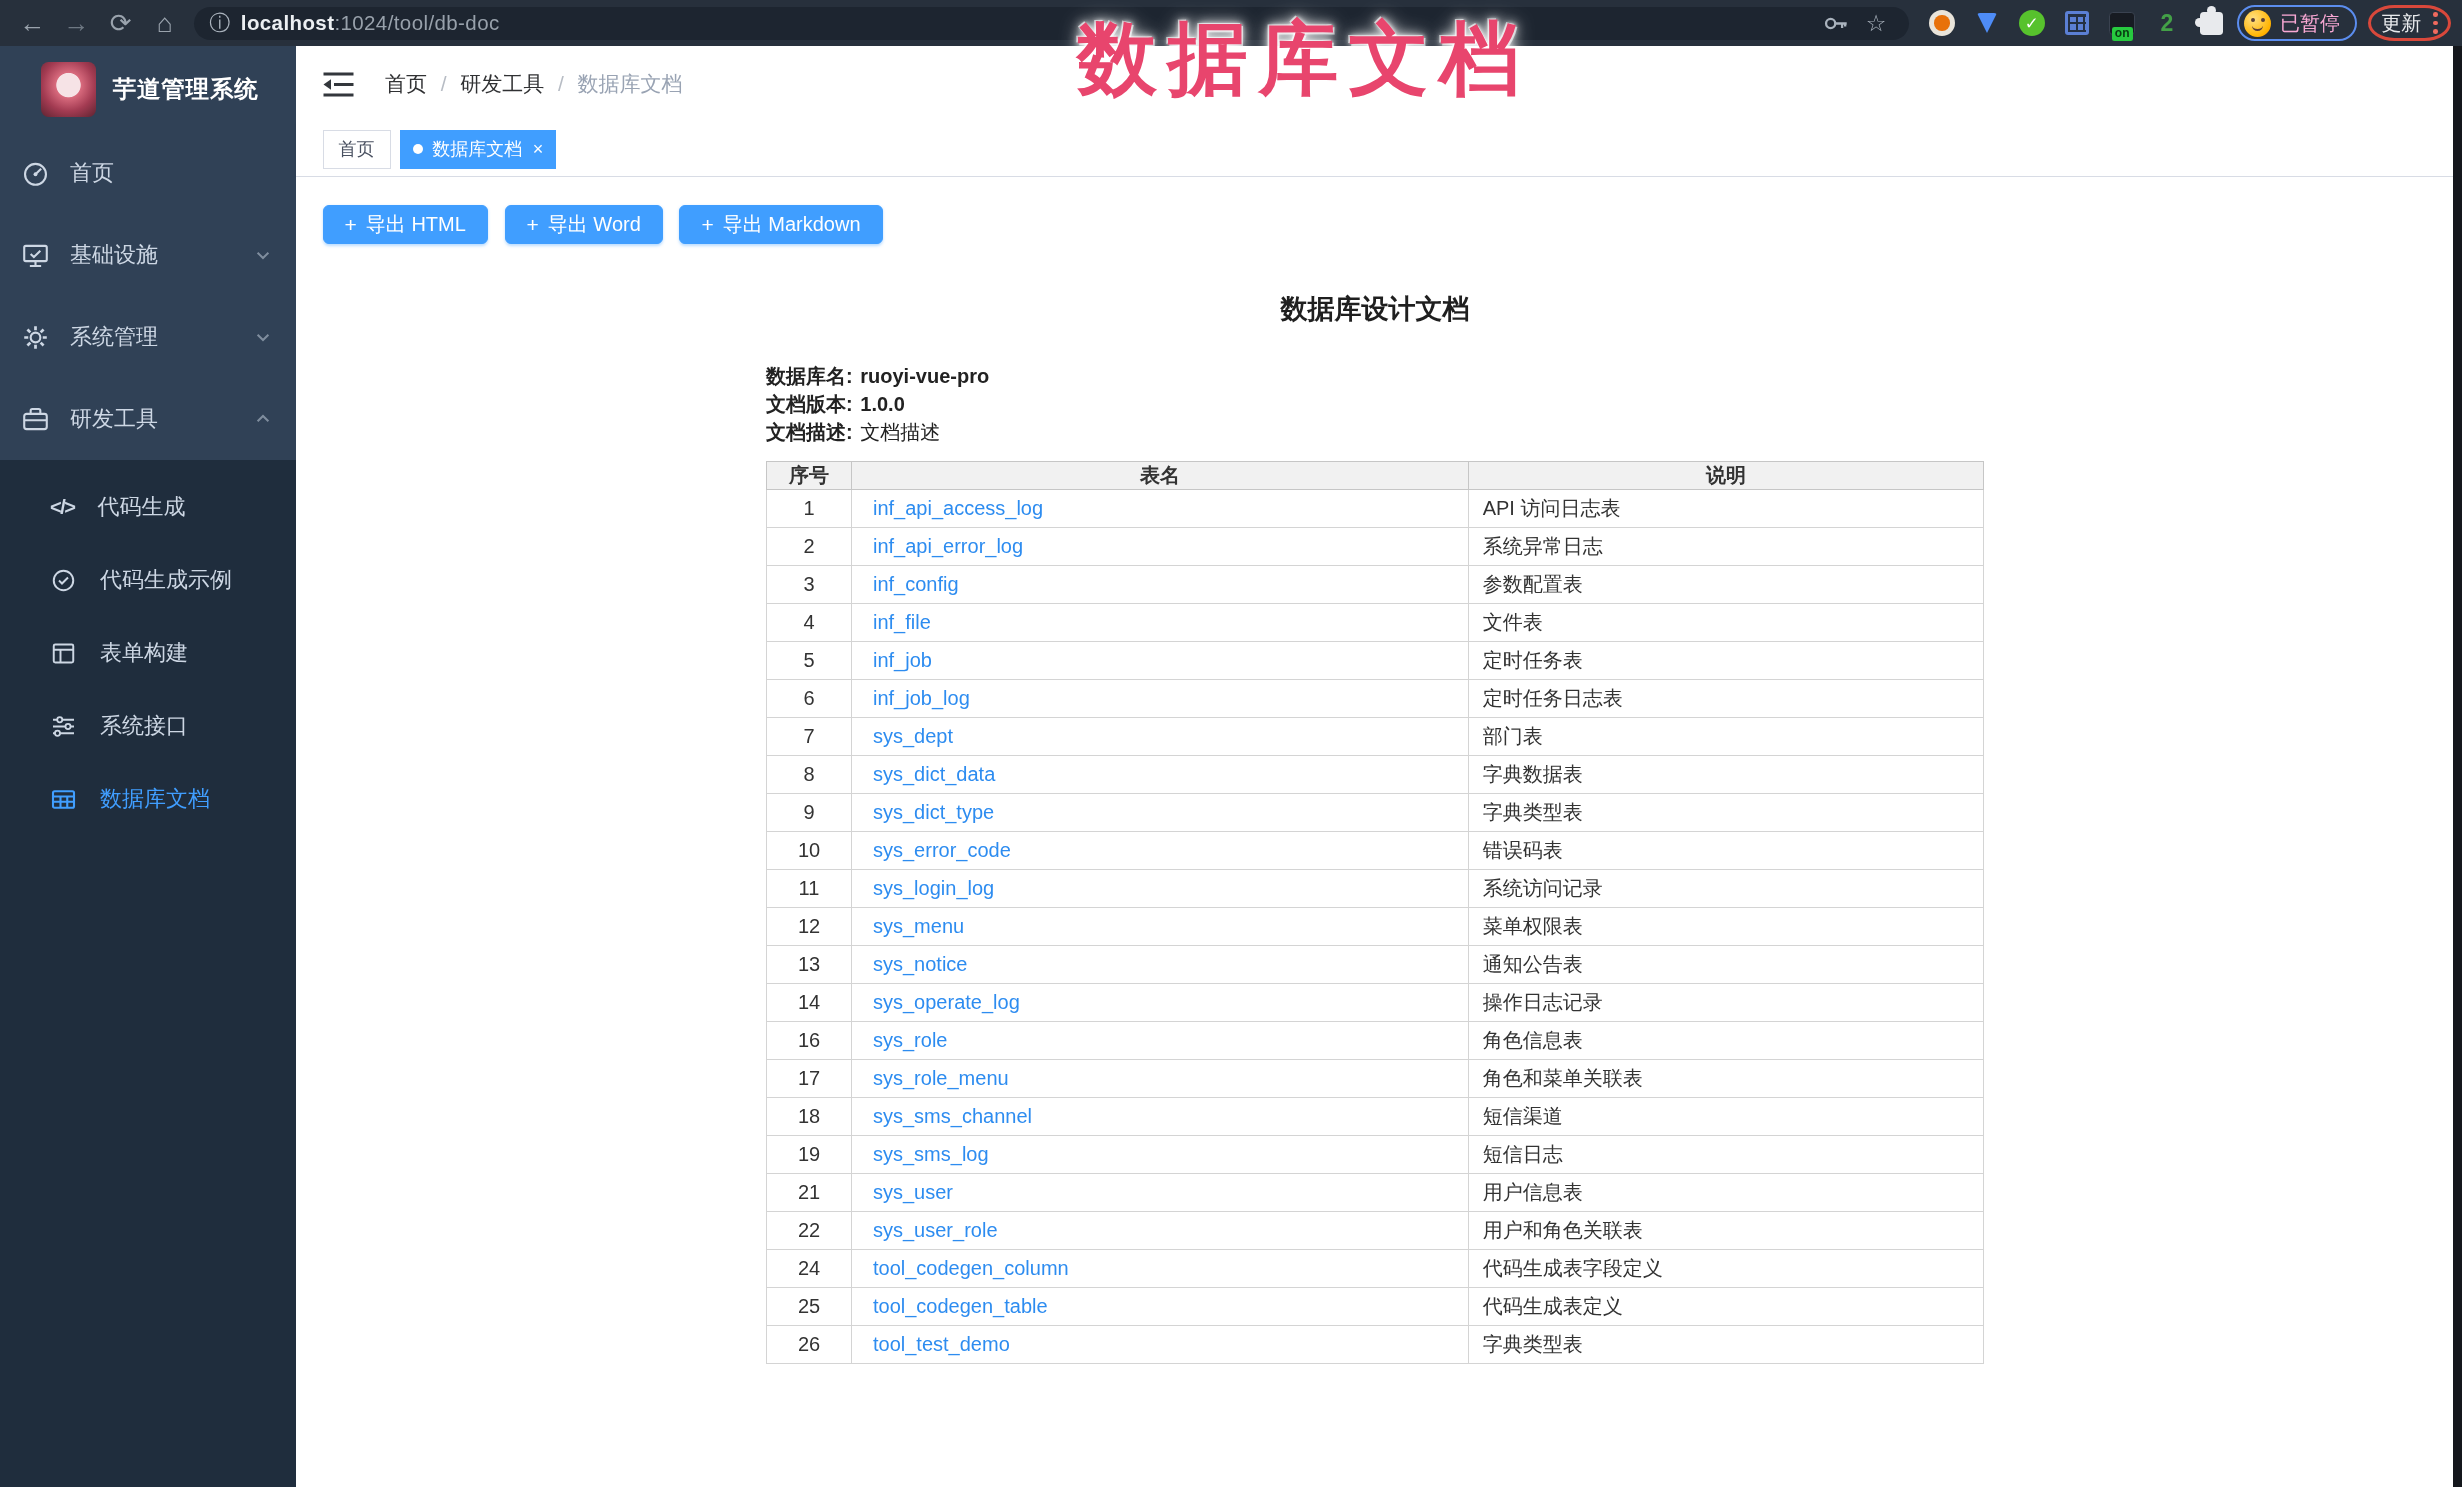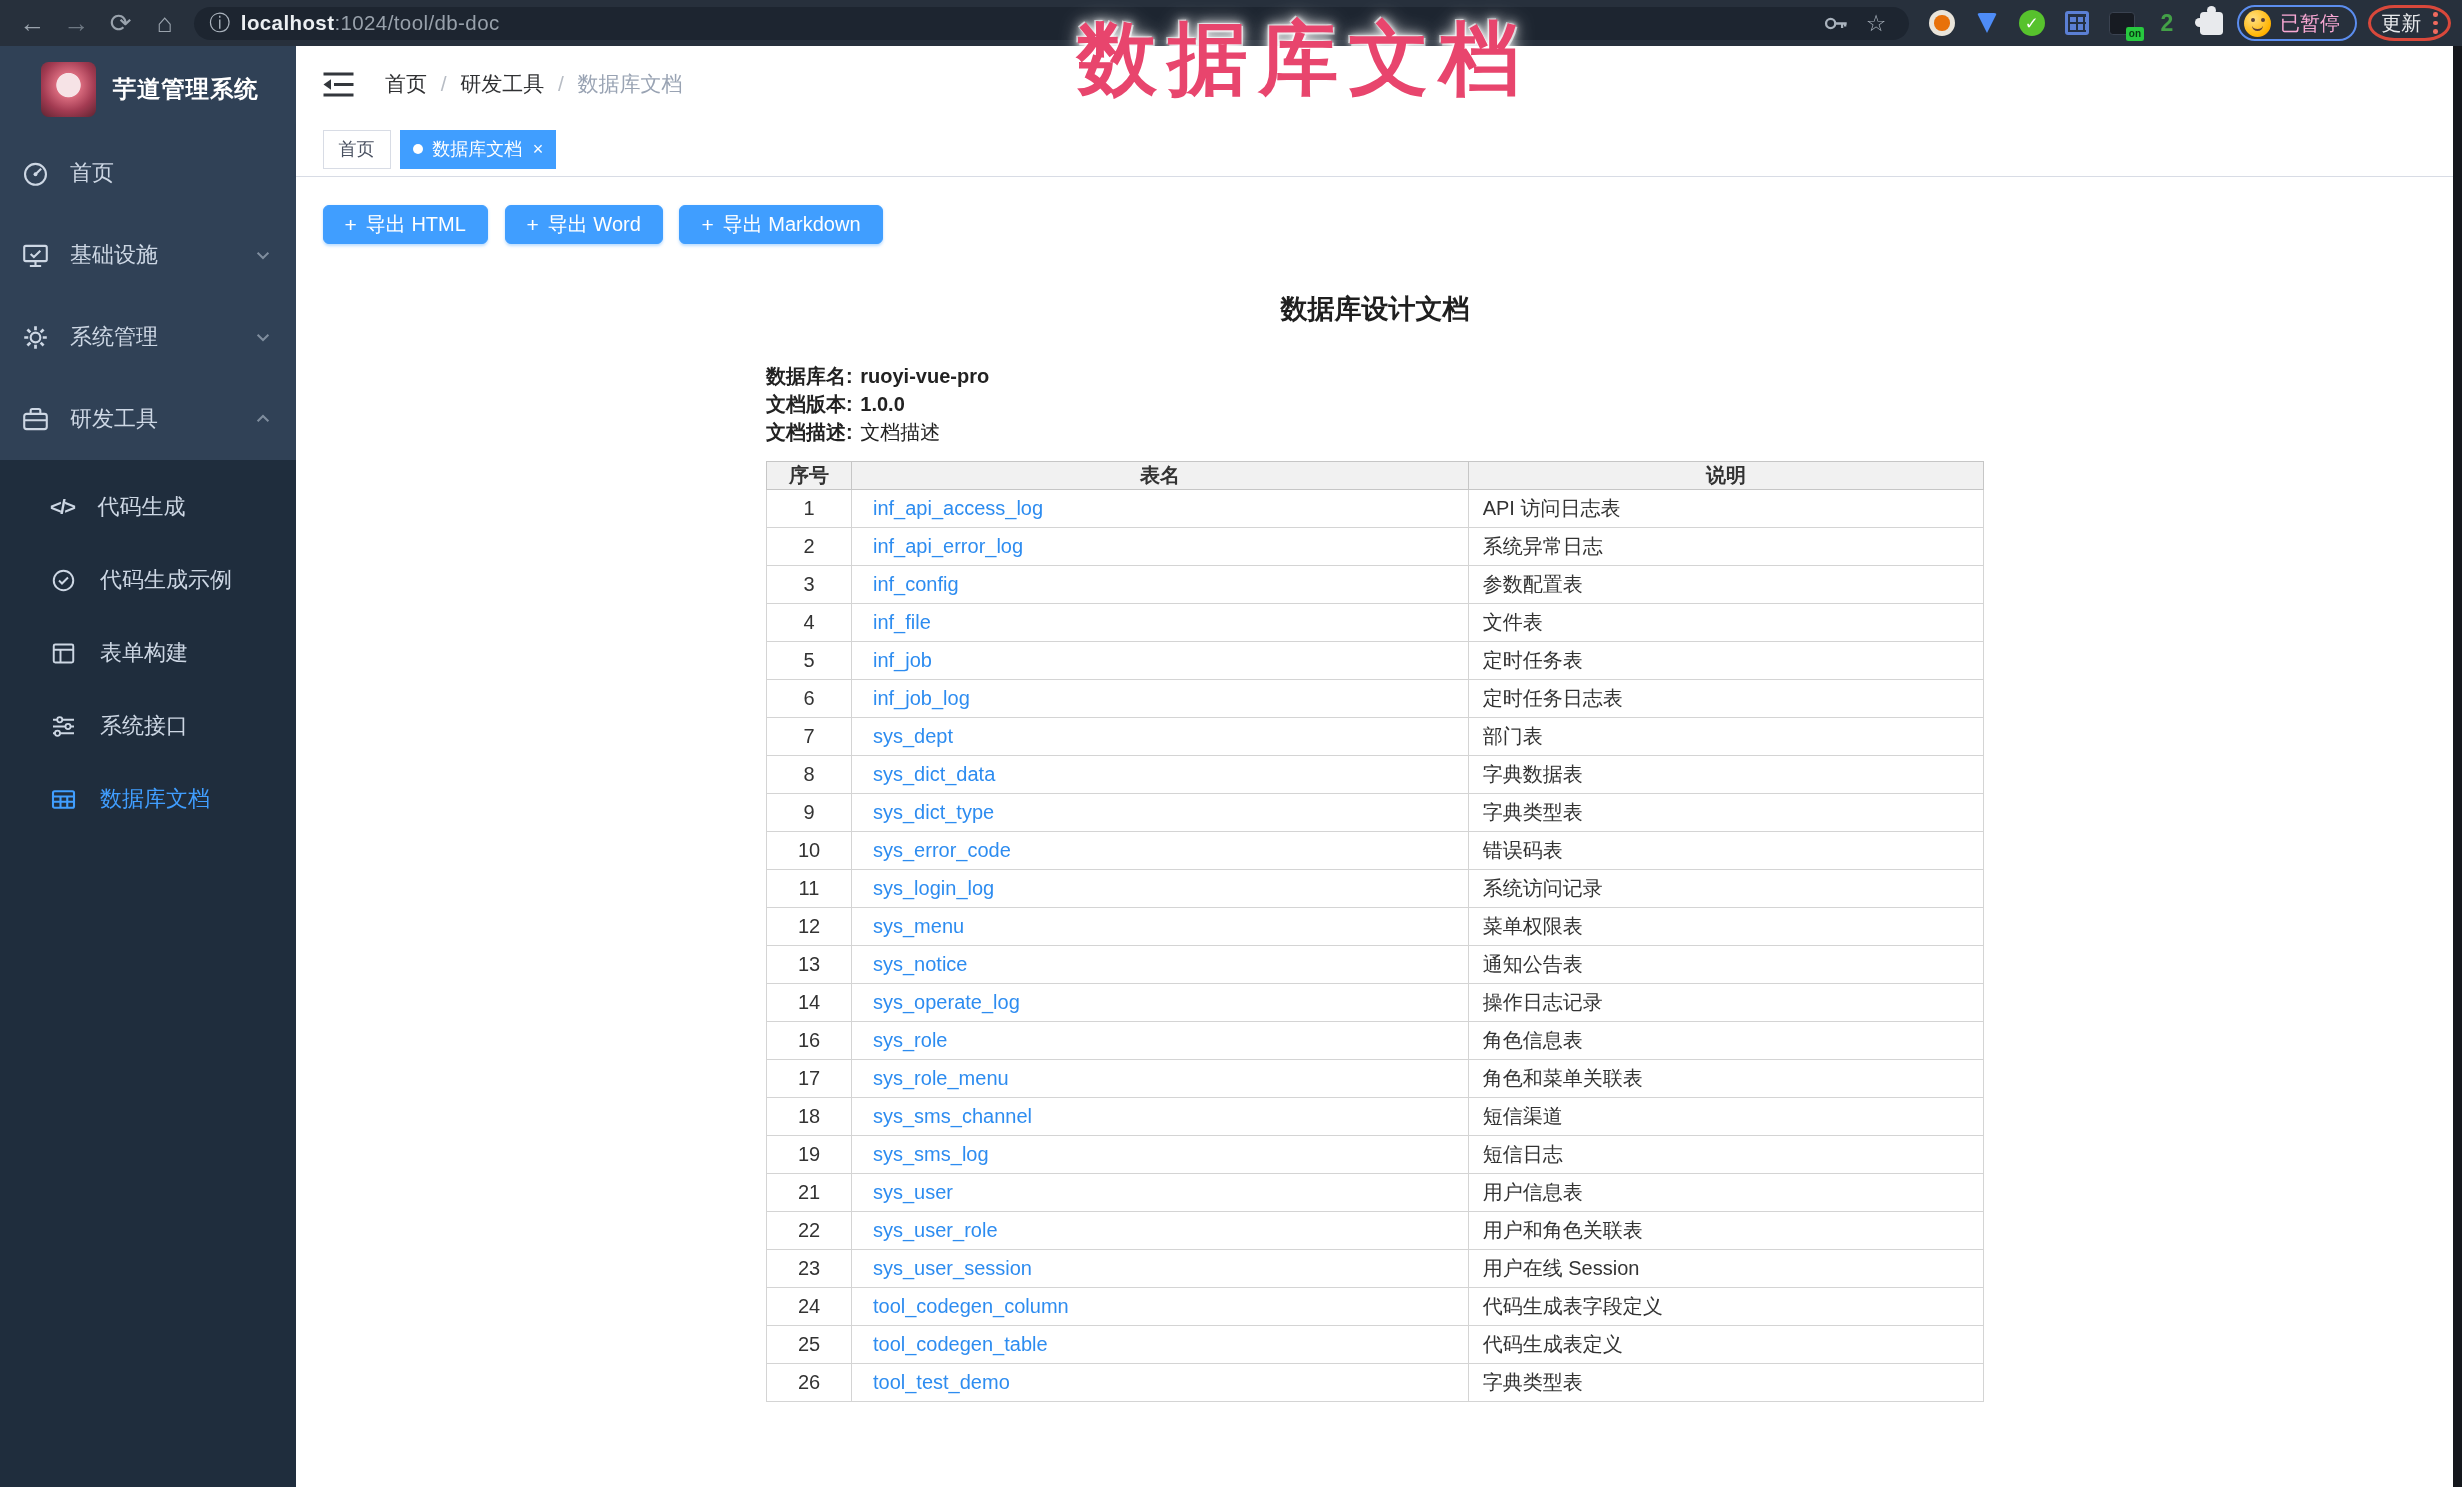--- a/index.html
+++ b/index.html
@@ -23,21 +23,21 @@
   .ext-target { width:26px; height:26px; border-radius:50%; background:#e9e4da; position:relative; }
   .ext-target::after { content:""; position:absolute; inset:5.3px; border-radius:50%; background:#e8710a; }
   .ext-drop { width:0; height:0; border-left:10.6px solid transparent; border-right:10.6px solid transparent; border-top:20px solid #4e8cf7; border-radius:3px; }
   .ext-green { width:26px; height:26px; border-radius:50%; background:#57c22d; color:#fff; font-size:16.7px; font-weight:bold; display:flex; align-items:center; justify-content:center; }
   .ext-grid { width:24px; height:24px; background:
       linear-gradient(#5b7fd4,#5b7fd4), #243043; background-size:100% 100%; border-radius:3px; position:relative; }
   .ext-grid::after { content:""; position:absolute; inset:3px; background:
       repeating-linear-gradient(90deg,#243043 0 2.3px,transparent 2.3px 7.6px),
       repeating-linear-gradient(0deg,#243043 0 2.3px,transparent 2.3px 7.6px); }
   .ext-console { width:26px; height:23px; background:#171b22; border-radius:3.8px; border:0.8px solid #3a4250; }
-  .badge-on { position:absolute; bottom:-3px; left:19px; background:#27c93f; color:#083b12; font-size:10px; font-weight:bold; padding:0 3px; border-radius:2.3px; line-height:13.7px; }
+  .badge-on { position:absolute; bottom:-3px; left:5px; background:#27c93f; color:#083b12; font-size:12px; font-weight:bold; padding:0 3px; border-radius:2.3px; line-height:13.7px; }
   .ext-leaf2 { color:#43a047; font-weight:bold; font-size:23px; }
   .ext-puzzle { width:23px; height:23px; background:#e8eaed; border-radius:3.8px; position:relative; }
   .ext-puzzle::before { content:""; position:absolute; top:-5.3px; left:6.8px; width:9px; height:9px; border-radius:50%; background:#e8eaed; }
   .ext-puzzle::after { content:""; position:absolute; left:-5.3px; top:6.8px; width:9px; height:9px; border-radius:50%; background:#e8eaed; }
   .profile-pill { display:flex; align-items:center; gap:9px; border:2.3px solid #5b8def; border-radius:21px; padding:2.3px 15px 2.3px 4.6px; margin-left:4.6px; }
   .emoji { width:27px; height:27px; border-radius:50%; background:radial-gradient(circle at 35% 32%, #ffe082, #ffb300 70%, #f57f17); position:relative; }
   .emoji::before { content:""; position:absolute; top:8.3px; left:6.8px; width:3.8px; height:3.8px; border-radius:50%; background:#5d4037; box-shadow:10px 0 0 #5d4037; }
   .emoji::after { content:""; position:absolute; left:8.3px; top:13.7px; width:10.6px; height:6px; border-bottom:2.3px solid #5d4037; border-radius:0 0 9px 9px; }
   .paused-label { color:#f9a8d4; font-size:20px; }
   .update-wrap { display:flex; align-items:center; gap:12px; border:3px solid #d9483b; border-radius:38px/26px; padding:1.5px 10.6px; margin-left:10.6px; }
@@ -429,25 +429,20 @@
                 <td class="col-num">21</td>
                 <td class="col-name"><a href="#">sys_user</a></td>
                 <td class="col-desc">用户信息表</td>
               </tr>
               <tr>
                 <td class="col-num">22</td>
                 <td class="col-name"><a href="#">sys_user_role</a></td>
                 <td class="col-desc">用户和角色关联表</td>
               </tr>
               <tr>
-                <td class="col-num">23</td>
-                <td class="col-name"><a href="#">sys_user_session</a></td>
-                <td class="col-desc">用户在线 Session</td>
-              </tr>
-              <tr>
                 <td class="col-num">24</td>
                 <td class="col-name"><a href="#">tool_codegen_column</a></td>
                 <td class="col-desc">代码生成表字段定义</td>
               </tr>
               <tr>
                 <td class="col-num">25</td>
                 <td class="col-name"><a href="#">tool_codegen_table</a></td>
                 <td class="col-desc">代码生成表定义</td>
               </tr>
               <tr>

